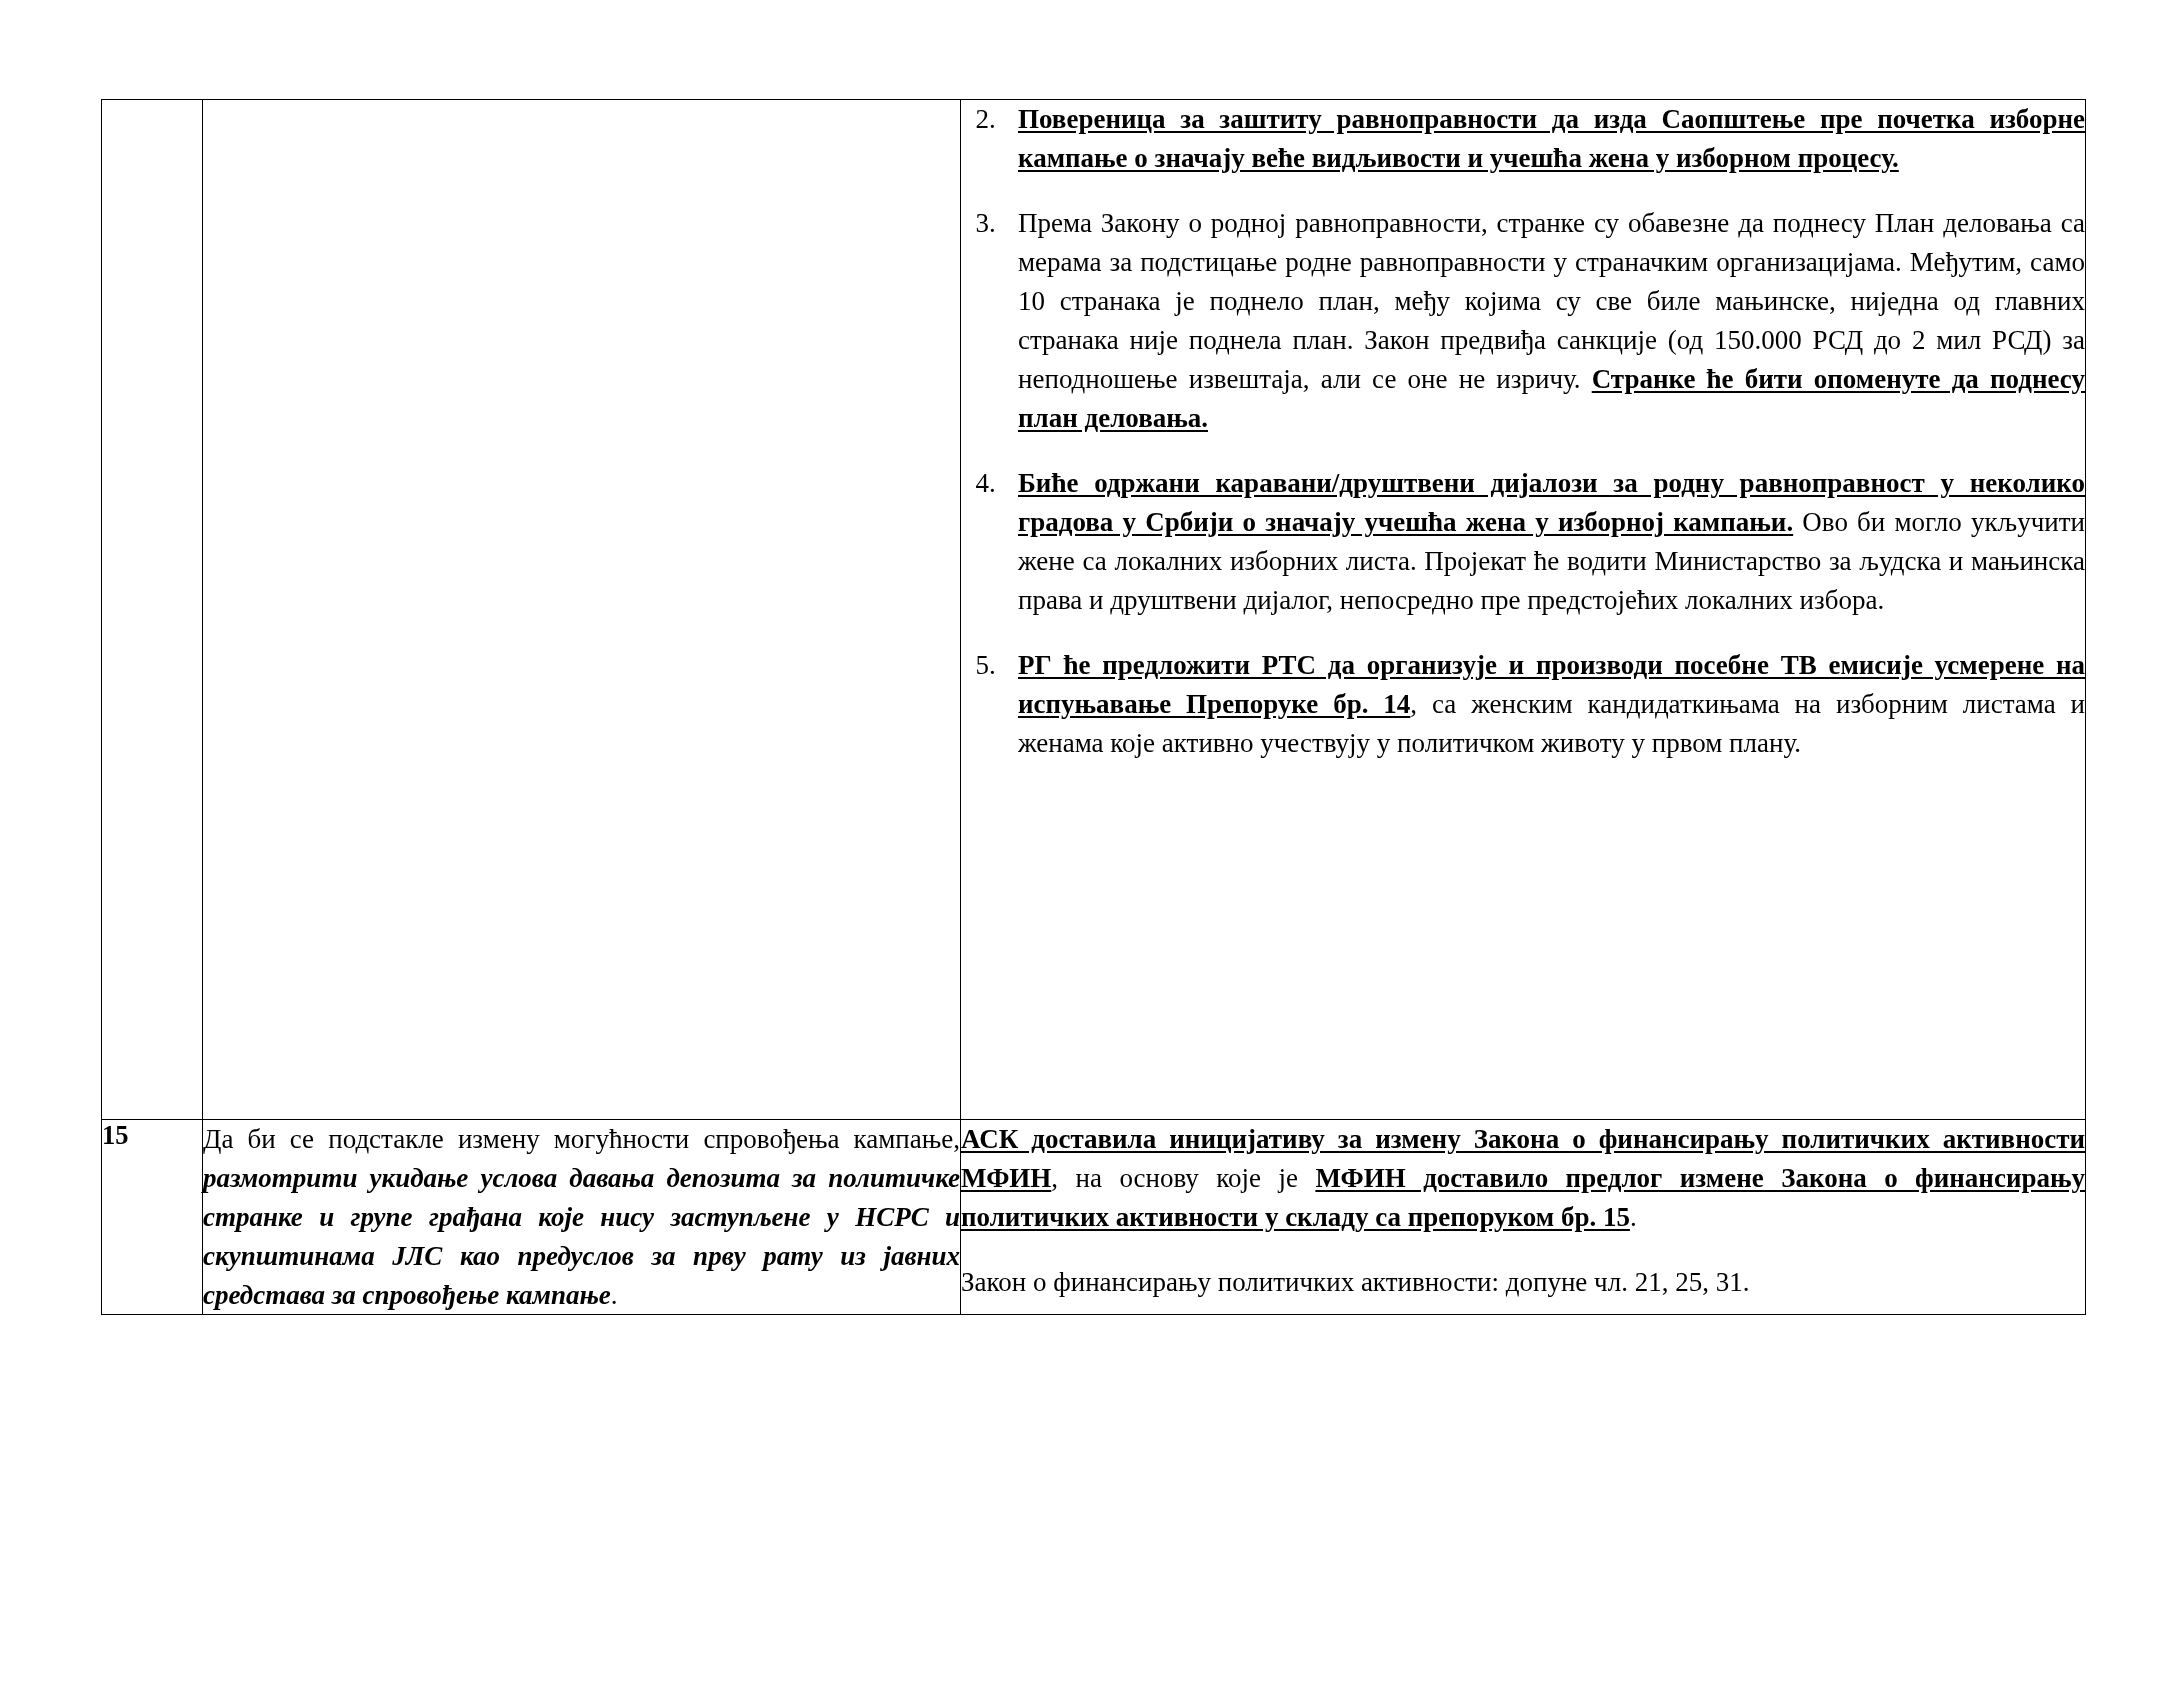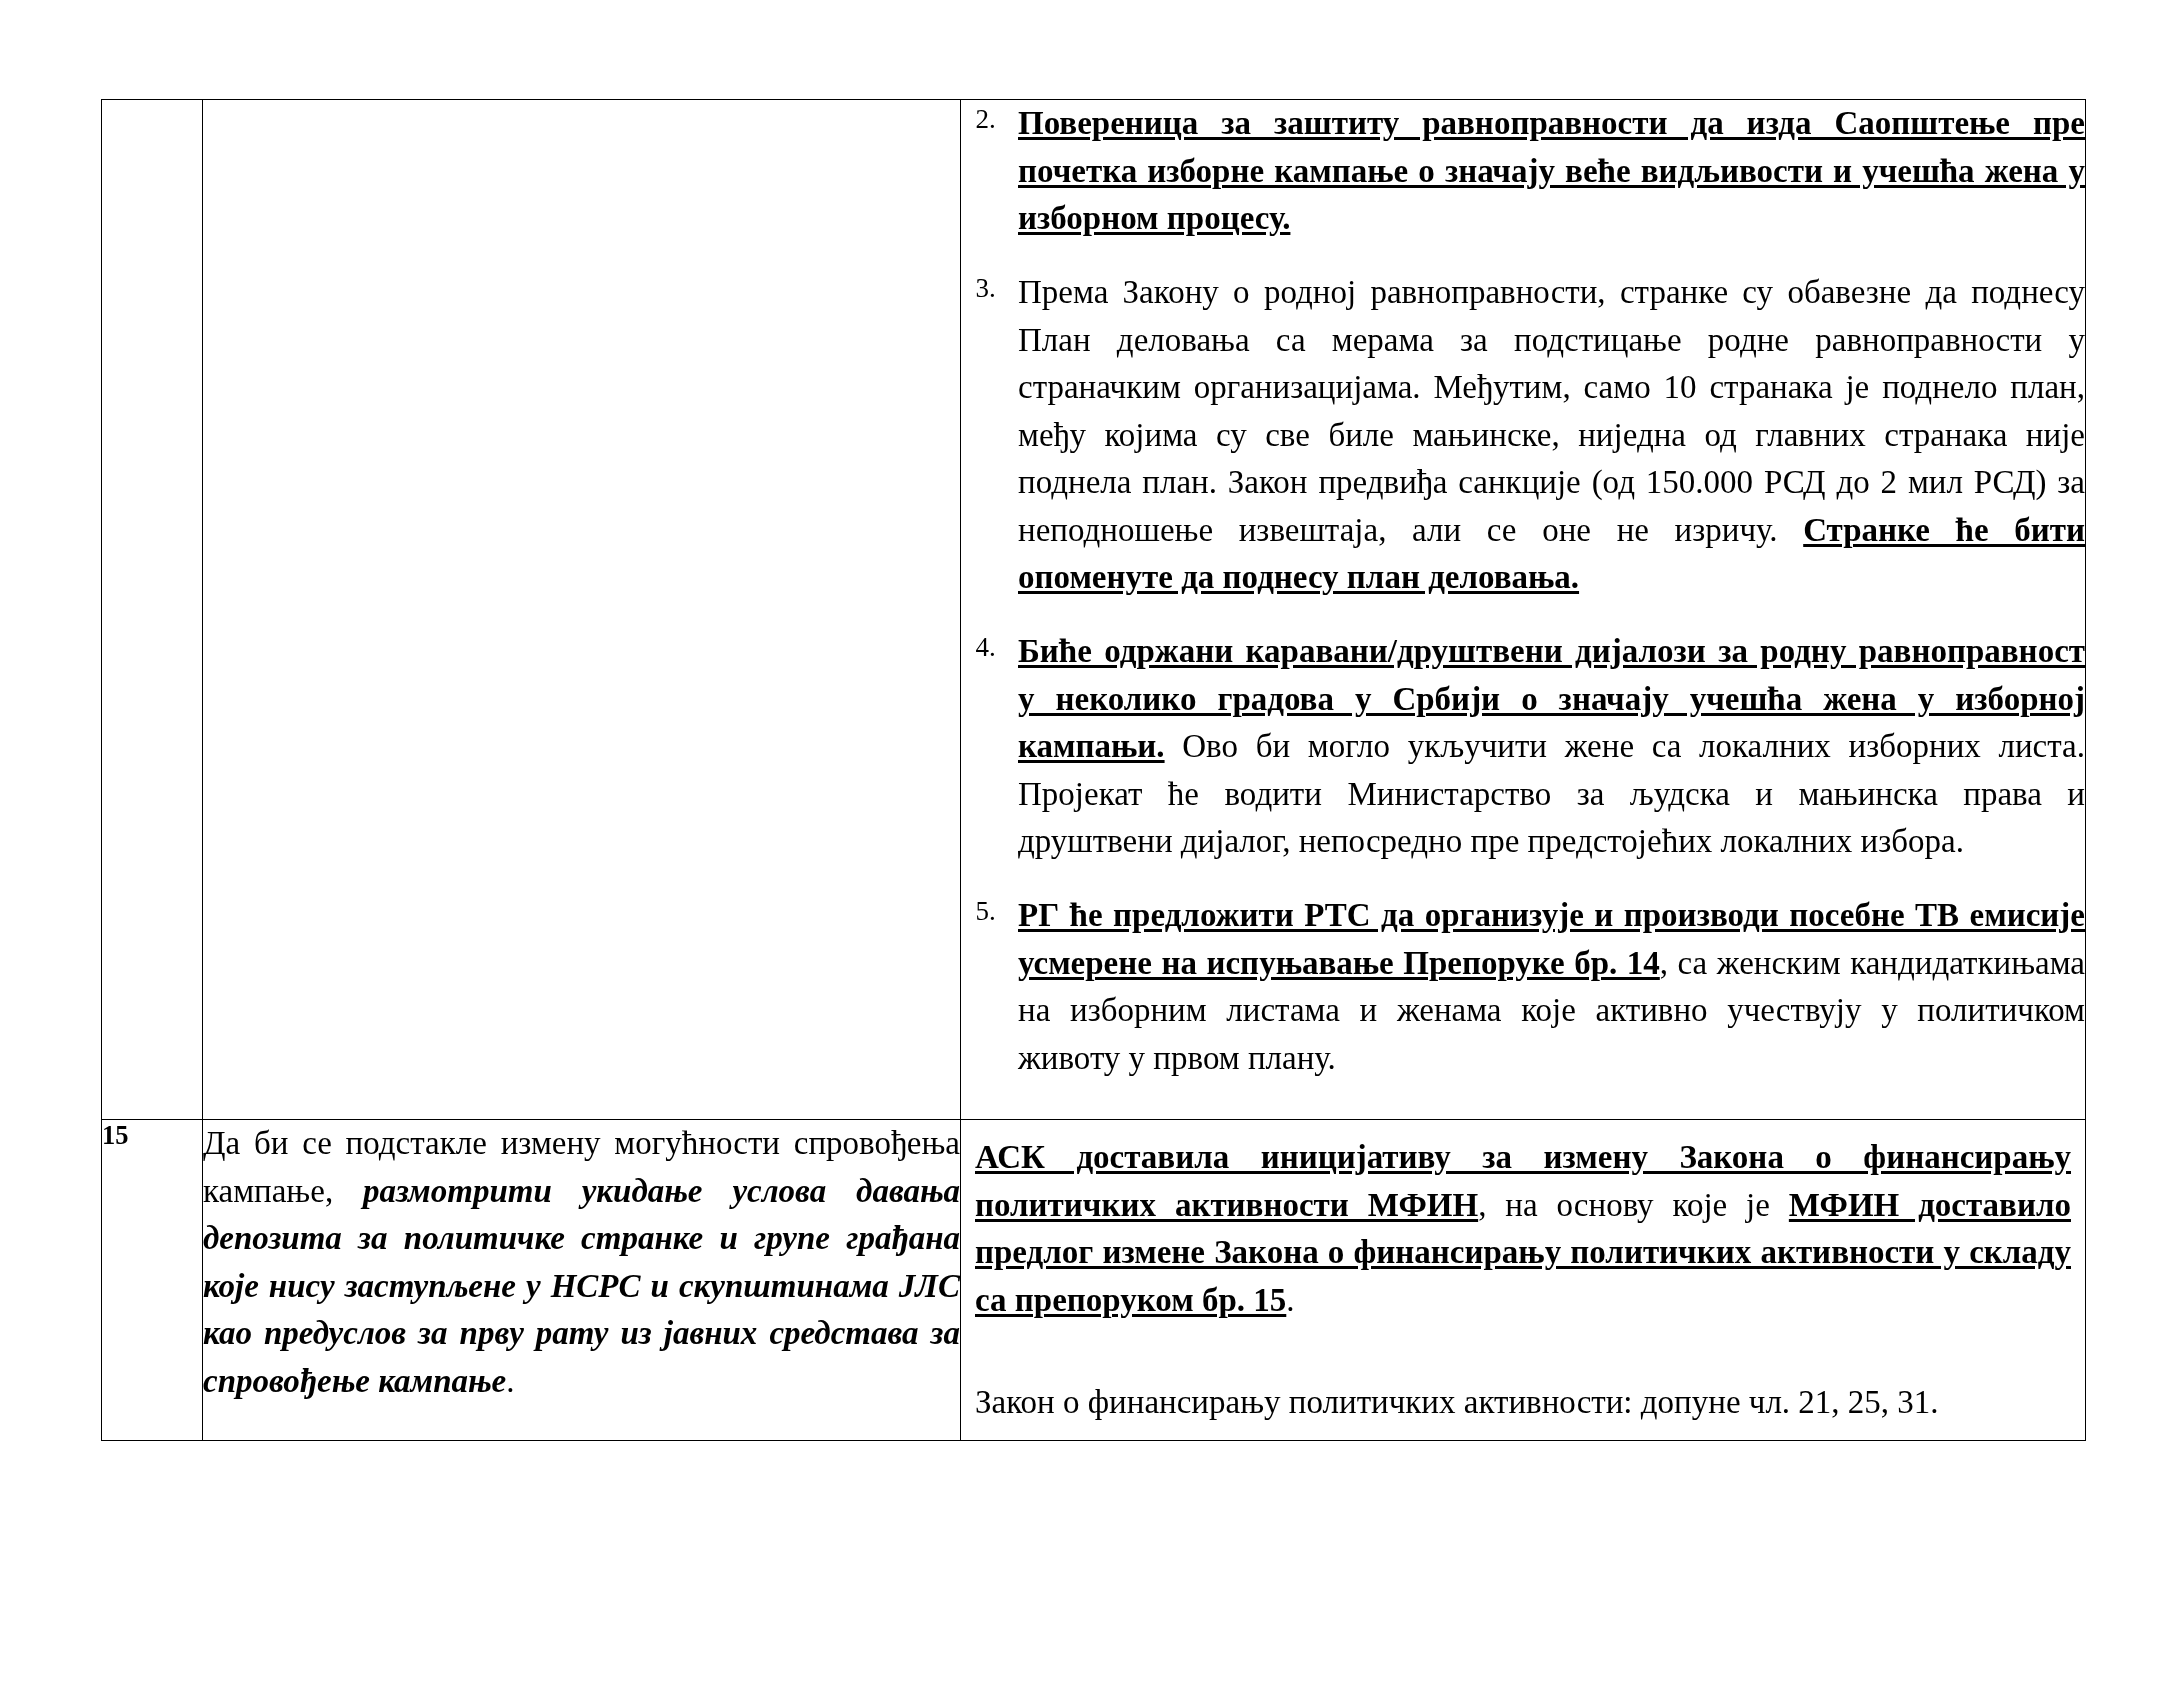--- a/index.html
+++ b/index.html
@@ -60,40 +60,40 @@
   }
   ol.num-list > li:last-child { margin-bottom: 0; }
   ol.num-list > li .marker {
     position: absolute;
     left: 14.6px;
     top: 0;
     font-size: 27px;
     line-height: 1.44;
   }
   .para {
-    font-size: 33px;
+    font-size: 27px;
     line-height: 1.44;
     text-align: justify;
     text-justify: inter-word;
     margin: 0;
   }
   .para.plain {
     text-align: justify;
   }
   .bu {            
     font-weight: bold;
     text-decoration: underline;
     text-underline-offset: 3.3px;
   }
   .b {             
     font-weight: bold;
     font-style: italic;
   }
 
-  .stat-block .para { margin: 14px; }
+  .stat-block .para { margin: 0; }
   .stat-block .gap { height: 26.5px; }
 
   .tall-empty { height: 1019px; }
 </style>
 </head>
 <body>
 
 <div class="page">
 
   <table class="doc-table">

